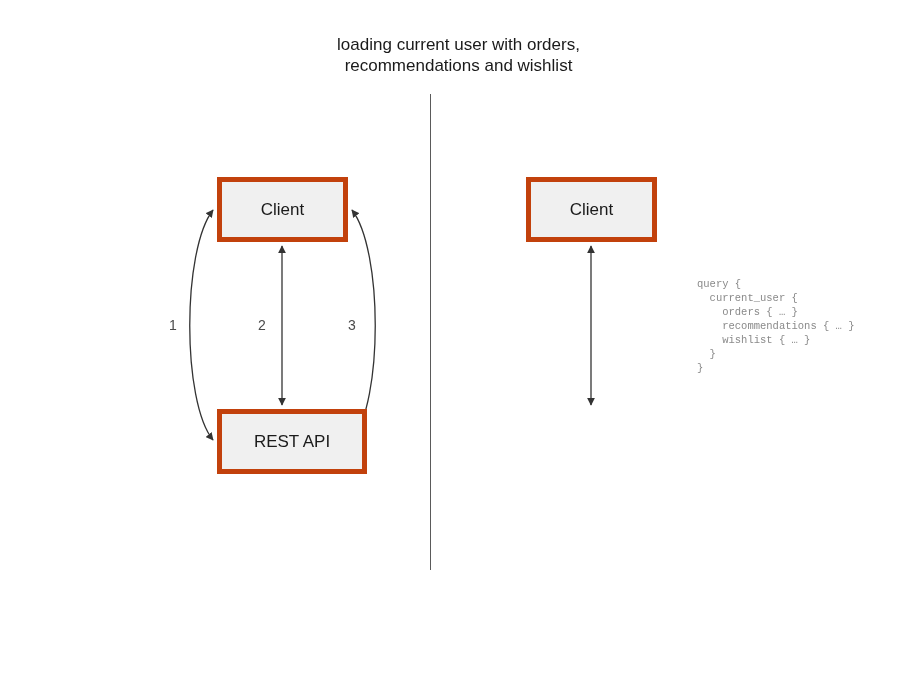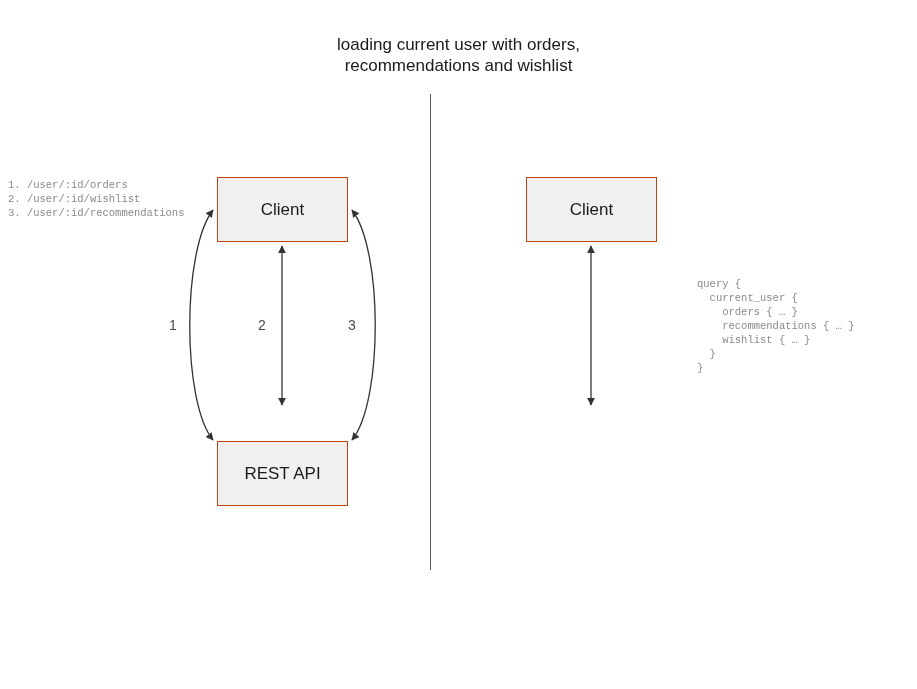--- a/index.html
+++ b/index.html
@@ -39,30 +39,30 @@
     width: 1px;
     height: 476px;
     background: #5a5a5a;
   }
 
   
   .node {
     position: absolute;
     box-sizing: border-box;
     background: #f0f0f0;
-    border: 1px solid #c2410c;
+    border: 5px solid #c2410c;
     display: flex;
     align-items: center;
     justify-content: center;
     font-family: "Liberation Sans", sans-serif;
     font-size: 17px;
     color: #1a1a1a;
   }
   .node-client-rest  { left: 217px; top: 177px; width: 131px; height: 65px; }
-  .node-rest-api     { left: 217px; top: 409px; width: 131px; height: 65px; margin-top: 32px; }
+  .node-rest-api     { left: 217px; top: 409px; width: 150px; height: 65px; }
   .node-client-gql   { left: 526px; top: 177px; width: 131px; height: 65px; }
   .node-graphql-api  { left: 526px; top: 409px; width: 131px; height: 65px; }
 
   
   .edge-layer {
     position: absolute;
     left: 0;
     top: 0;
     width: 917px;
     height: 689px;
@@ -127,23 +127,20 @@
 
   <div class="node node-rest-api">REST API</div>
 
   <div class="node node-client-gql">Client</div>
 
 
   <div class="edge-label edge-label-1">1</div>
   <div class="edge-label edge-label-2">2</div>
   <div class="edge-label edge-label-3">3</div>
 
-  <div class="code-block rest-endpoints">1. /user/:id/orders
-2. /user/:id/wishlist
-3. /user/:id/recommendations</div>
 
   <div class="code-block gql-query">query {
   current_user {
     orders { … }
     recommendations { … }
     wishlist { … }
   }
 }</div>
 
 </div>

